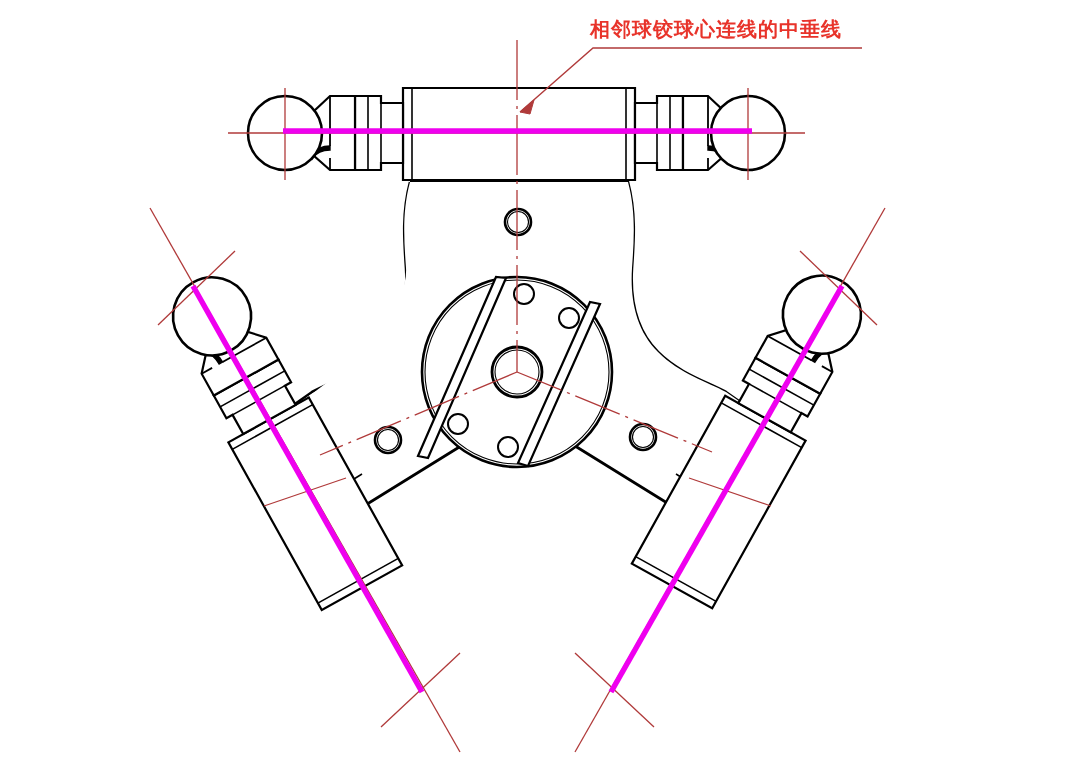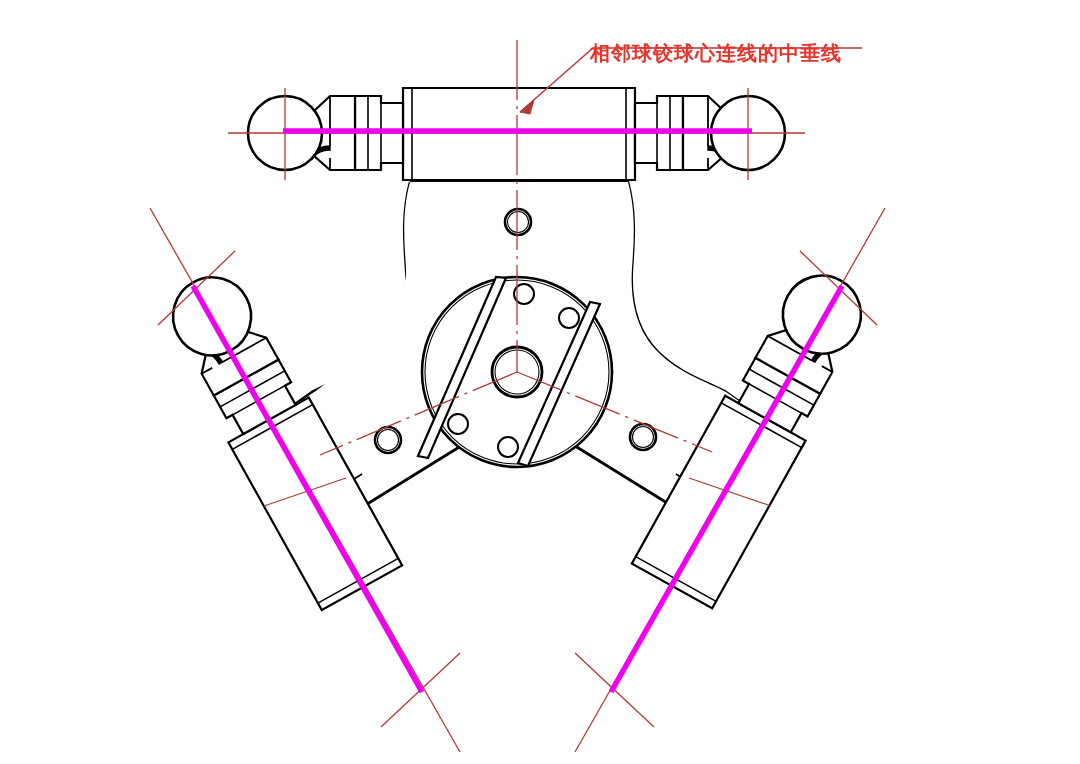--- a/index.html
+++ b/index.html
@@ -8,21 +8,20 @@
   #stage{position:relative;width:1080px;height:764px;background:#fff;}
   svg#drawing{position:absolute;left:0;top:0;width:1080px;height:764px;}
   .annot-text{
     position:absolute;
     color:#e8332a;
     font-family:"DejaVu Sans","Liberation Sans",sans-serif;
     font-size:20px;
     font-weight:700;
     letter-spacing:1px;
     white-space:nowrap;
-    margin-top:24px;
   }
 </style>
 </head>
 <body>
 
 <div id="stage">
 
   <svg id="drawing" viewBox="0 0 1080 764">
 
     <defs>

